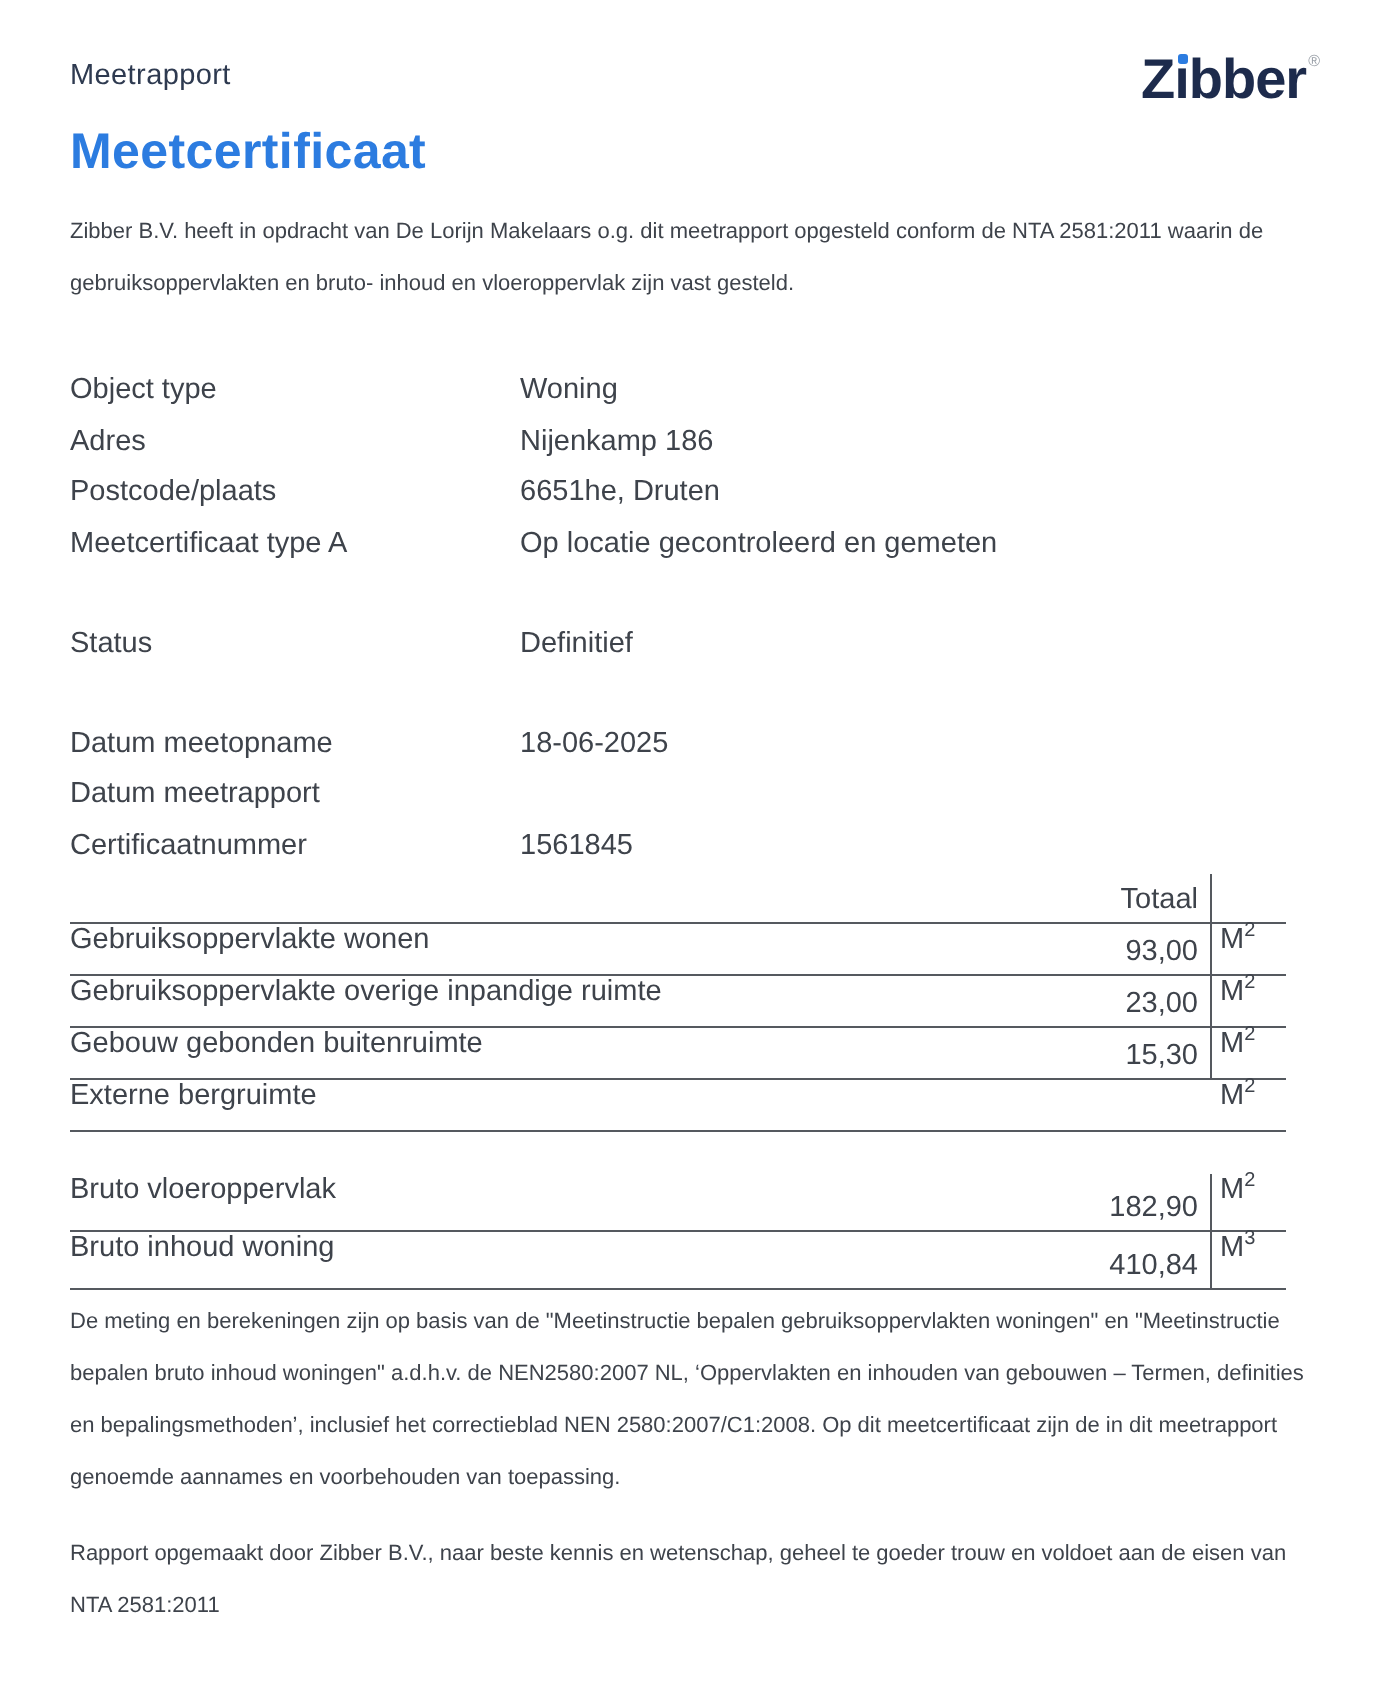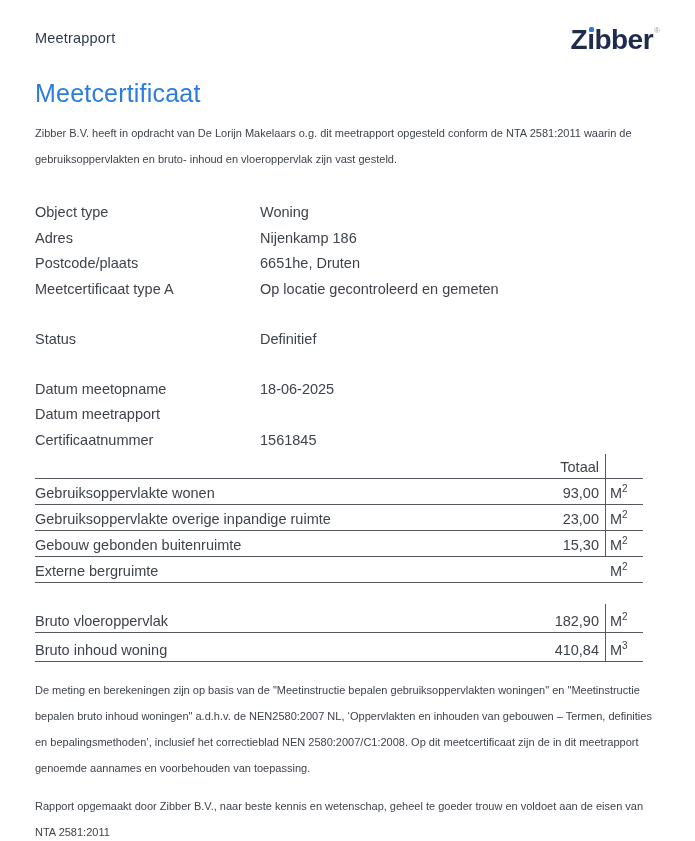--- a/index.html
+++ b/index.html
@@ -17,46 +17,46 @@
   
   .topbar{display:flex;justify-content:space-between;align-items:flex-start;height:36px;}
   .doc-label{font-size:14.5px;padding-top:4px;color:#2e3a50;letter-spacing:.2px;}
   .logo{display:flex;align-items:flex-start;line-height:1;}
   .logo-text{font-size:28px;font-weight:bold;color:var(--logo-navy);letter-spacing:-0.5px;}
   .logo-i{position:relative;display:inline-block;}
   .logo-dot{position:absolute;top:1px;left:1.5px;width:5px;height:5px;border-radius:1.5px;background:var(--logo-dot-blue);}
   .logo-mark{font-size:8px;color:#9aa0a8;margin-top:1px;margin-left:1px;}
 
   
-  .title{margin-top:17px;font-size:25px;font-weight:normal;color:var(--title-blue);letter-spacing:.2px;}
+  .title{font-size:25px;font-weight:bold;color:var(--title-blue);letter-spacing:.2px;}
 
   
   .para{margin-top:13px;font-size:11px;line-height:25.7px;max-width:648px;color:var(--body-text);}
 
   
   .kv-group{margin-top:28px;}
   .kv{display:flex;line-height:25.5px;font-size:14.5px;}
   .kv-label{width:225px;flex:0 0 225px;}
   .kv-value{flex:1;}
   .kv-single{margin-top:25px;}
   .kv-dates{margin-top:24px;}
 
   
   .mtable{width:608px;font-size:14.5px;}
   .mtable-main{margin-top:1px;}
-  .t-row{display:flex;align-items:flex-end;border-bottom:1px solid var(--table-line);height:26px;}
+  .t-row{display:flex;border-bottom:1px solid var(--table-line);height:26px;}
   .t-head{height:25px;}
   .t-label{flex:1;padding-bottom:3px;}
   .t-value{flex:0 0 120px;text-align:right;border-right:1px solid var(--table-line);padding:0 6px 3px 0;height:100%;display:flex;align-items:flex-end;justify-content:flex-end;}
   .t-unit{flex:0 0 37px;padding:0 0 3px 4px;}
   .t-unit sup{font-size:10px;vertical-align:super;line-height:0;}
   .mtable-summary{margin-top:21px;}
   .mtable-summary .t-row{height:29px;}
 
-  .footer-para{margin-top:16px;}
+  .footer-para{margin-top:4px;}
   .footer-para-last{margin-top:13px;}
 </style>
 </head>
 <body>
 
 <div class="page">
 
   <div class="topbar">
     <span class="doc-label">Meetrapport</span>
     <div class="logo">

